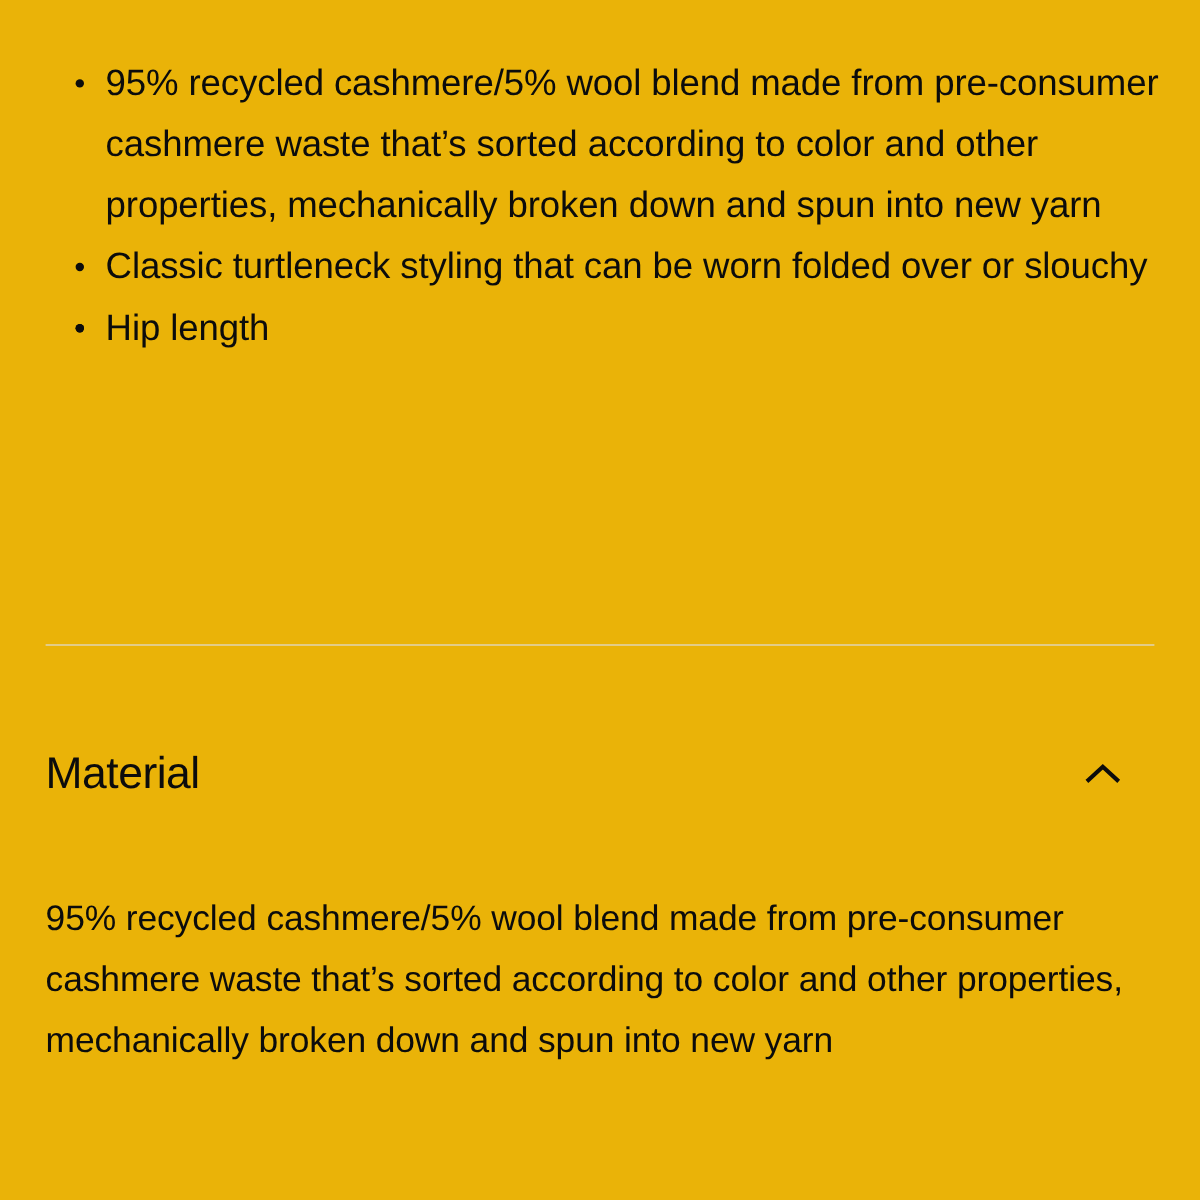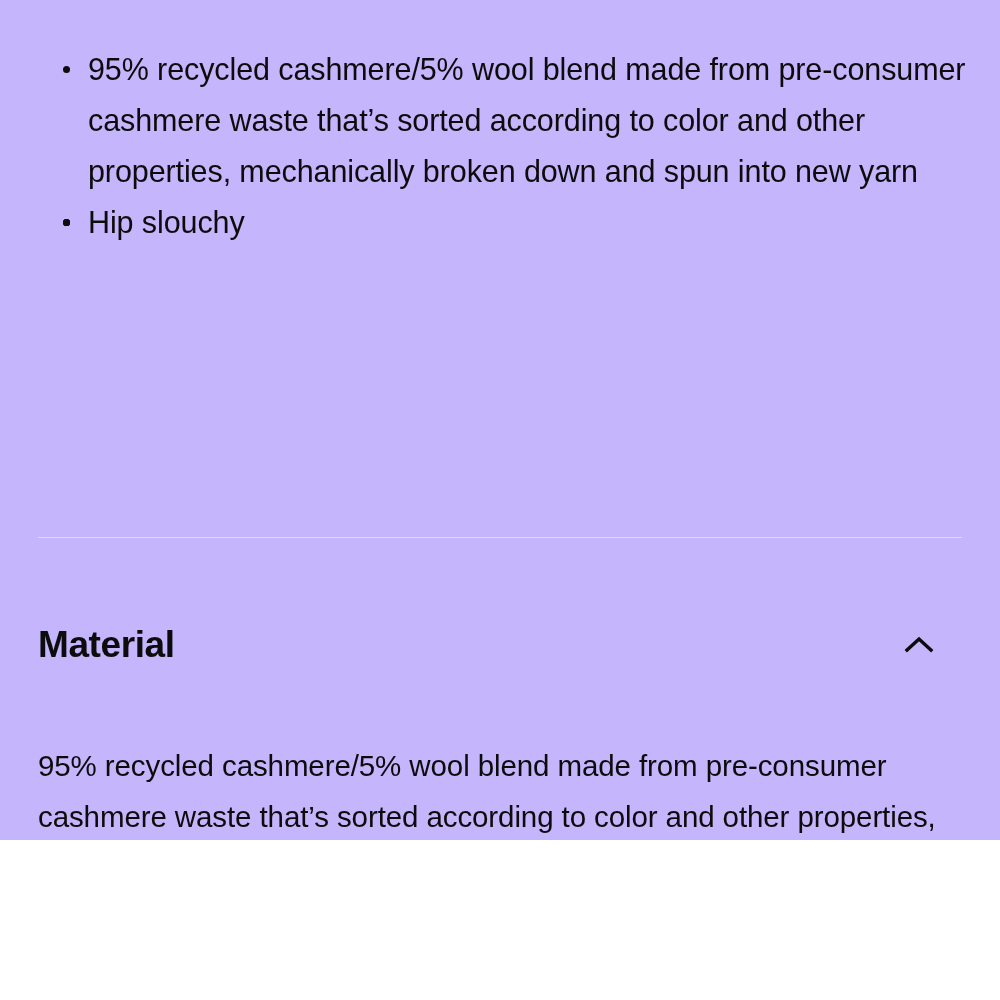--- a/index.html
+++ b/index.html
@@ -10,24 +10,24 @@
     height: 1000px;
     background: #ffffff;
   }
   body {
     font-family: "Liberation Sans", sans-serif;
     color: #101010;
     -webkit-font-smoothing: antialiased;
   }
   .page {
     width: 1000px;
-    height: 840px;
+    height: 1000px;
     position: relative;
     overflow: hidden;
-    background: #c4b5fd;
+    background: #eab308;
   }
 
   
   .feature-list {
     list-style: none;
     margin: 0;
     padding: 0;
     position: absolute;
     left: 38px;
     top: 44px;
@@ -75,21 +75,21 @@
     justify-content: space-between;
     width: 100%;
     background: transparent;
     border: 0;
     padding: 0;
     cursor: pointer;
     text-align: left;
   }
   .accordion-title {
     font-size: 37px;
-    font-weight: 700;
+    font-weight: 400;
     letter-spacing: -0.4px;
     color: #0c0c0c;
     line-height: 80px;
   }
   .chevron {
     display: block;
     width: 34px;
     height: 34px;
     margin-right: 26px;
   }
@@ -107,27 +107,28 @@
 
 <div class="page">
 
   <ul class="feature-list">
     <li class="feature-item">
       <span class="dot"></span>
       <span>95% recycled cashmere/5% wool blend made from pre-consumer cashmere waste that’s sorted according to color and other properties, mechanically broken down and spun into new yarn</span>
     </li>
     <li class="feature-item">
       <span class="dot"></span>
+      <span>Classic turtleneck styling that can be worn folded over or slouchy</span>
     </li>
     <li class="feature-item">
       <span class="dot"></span>
     </li>
     <li class="feature-item">
       <span class="dot"></span>
-      <span>Hip slouchy</span>
+      <span>Hip length</span>
     </li>
   </ul>
 
   <div class="divider"></div>
 
   <div class="accordion">
     <button class="accordion-header">
       <span class="accordion-title">Material</span>
       <span class="chevron">
         <svg viewBox="0 0 34 34" width="34" height="34" aria-hidden="true">

